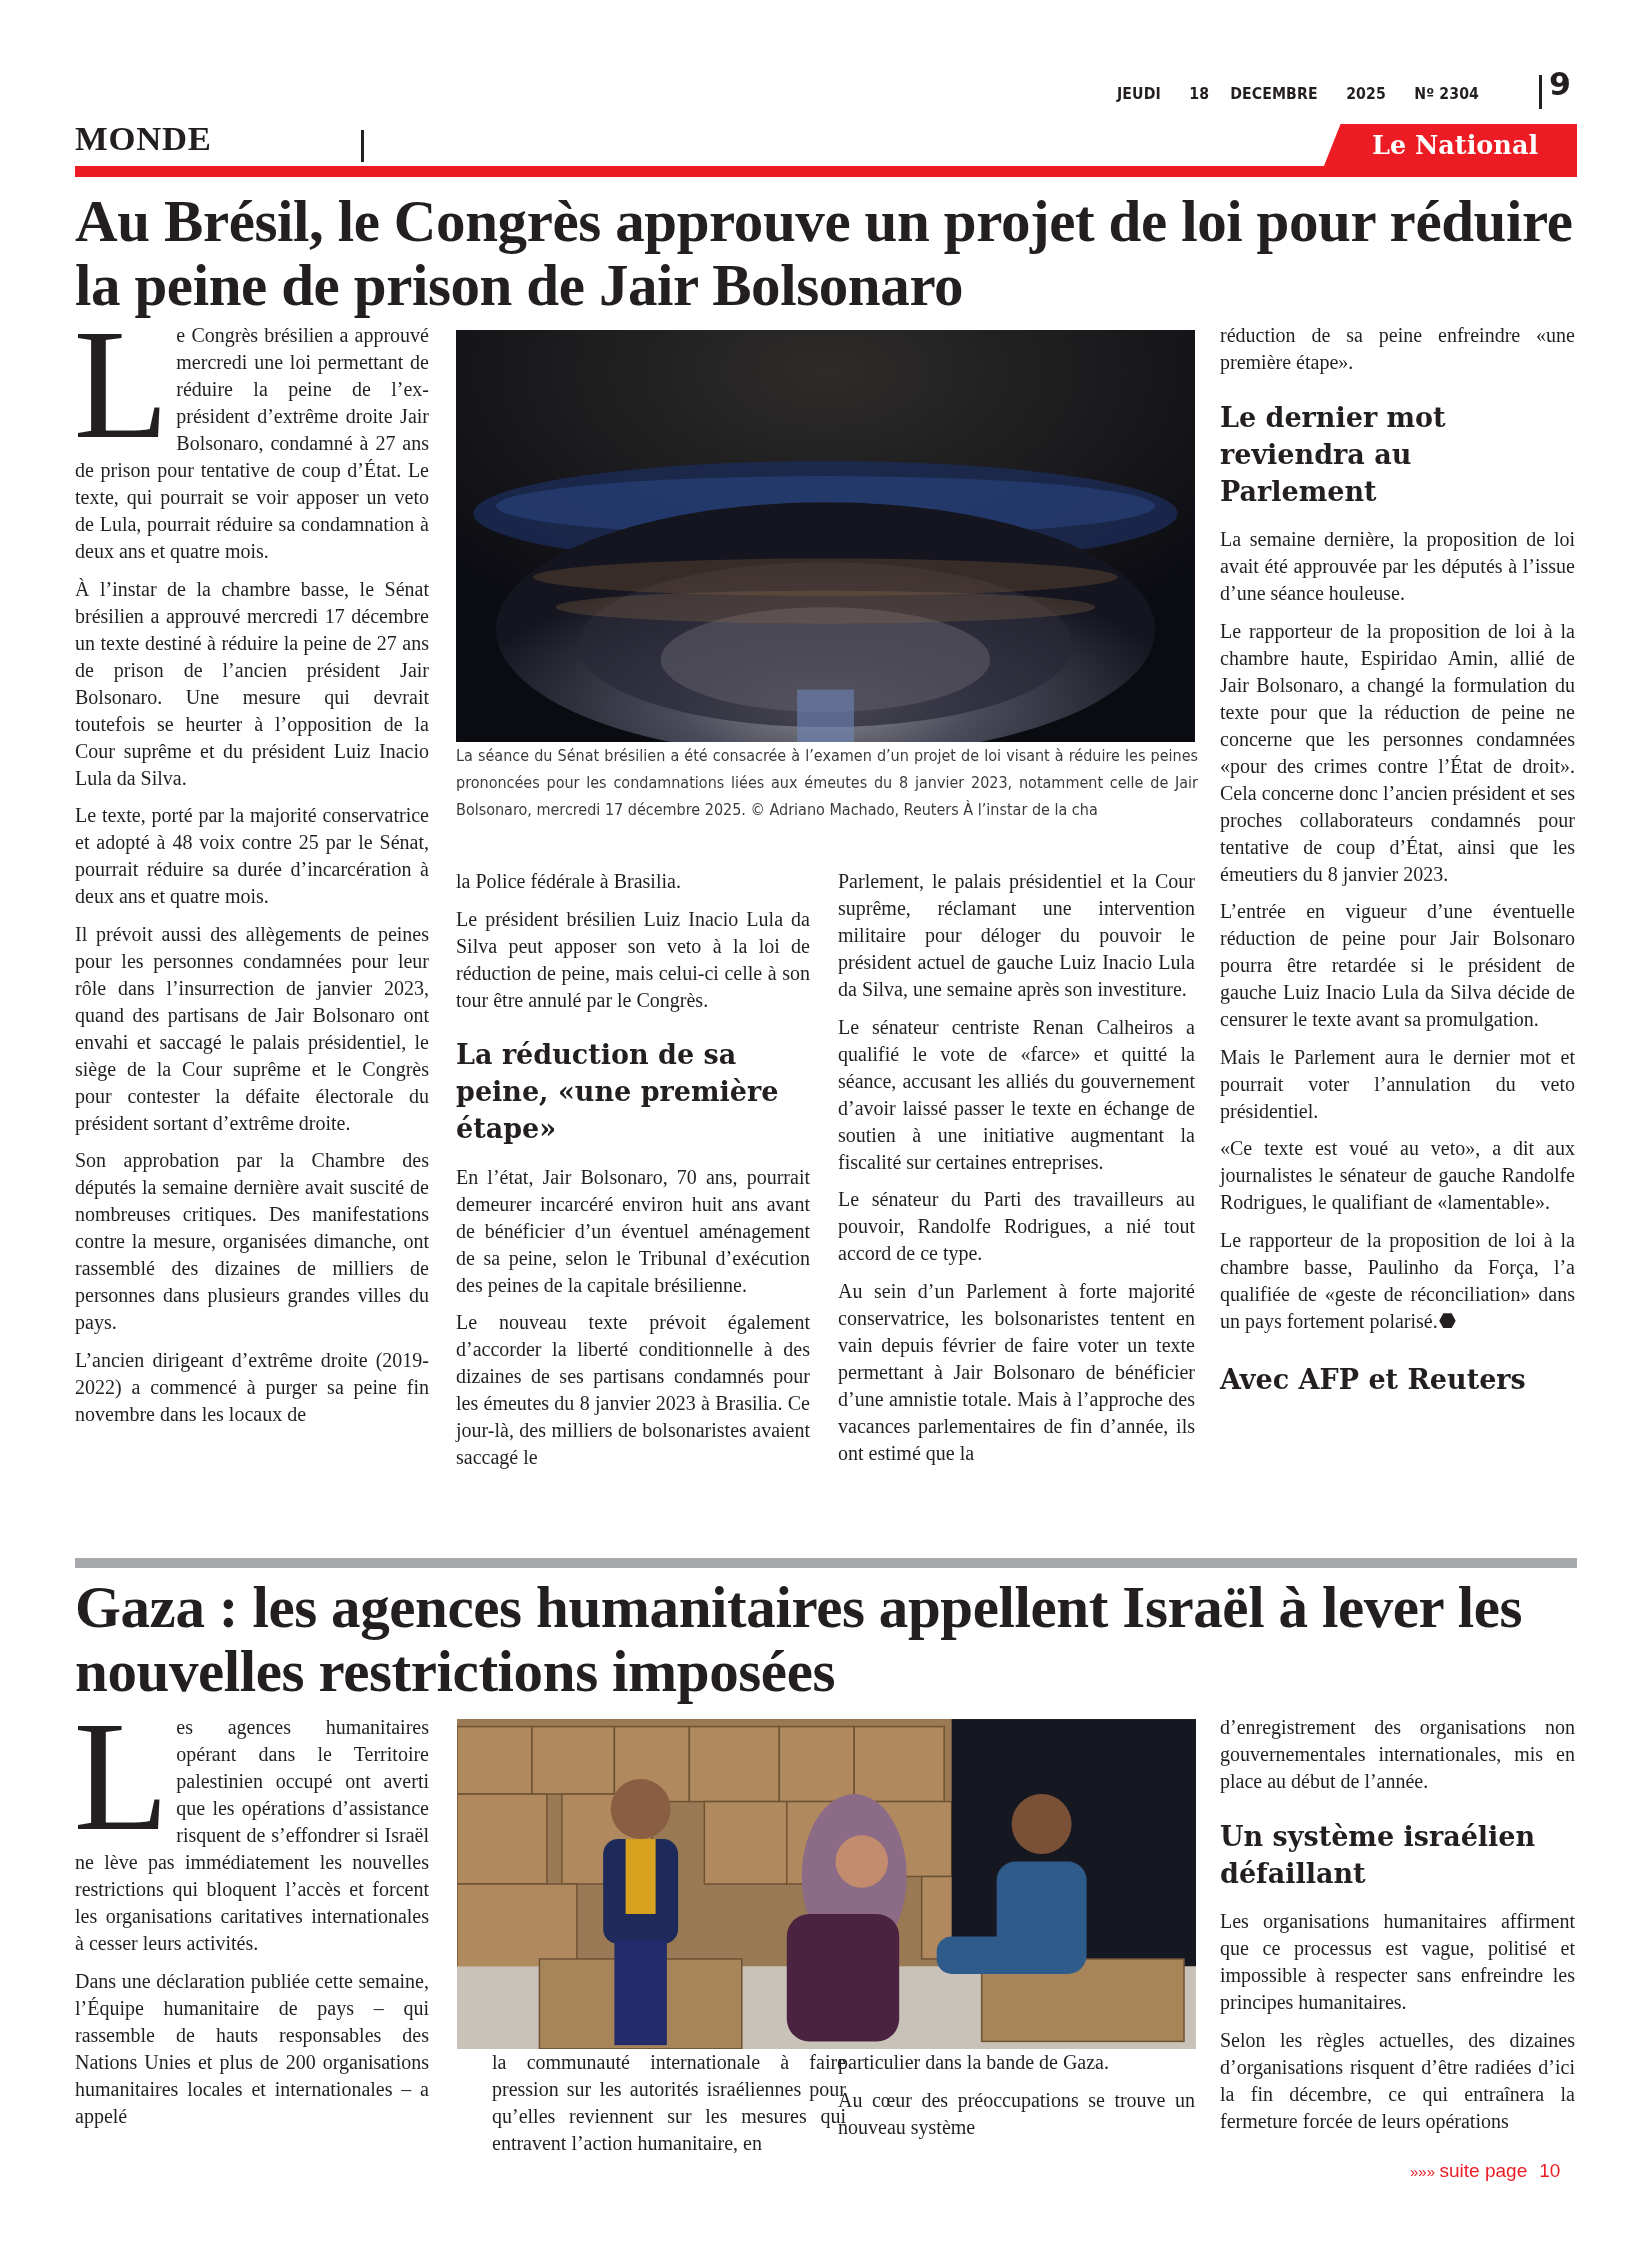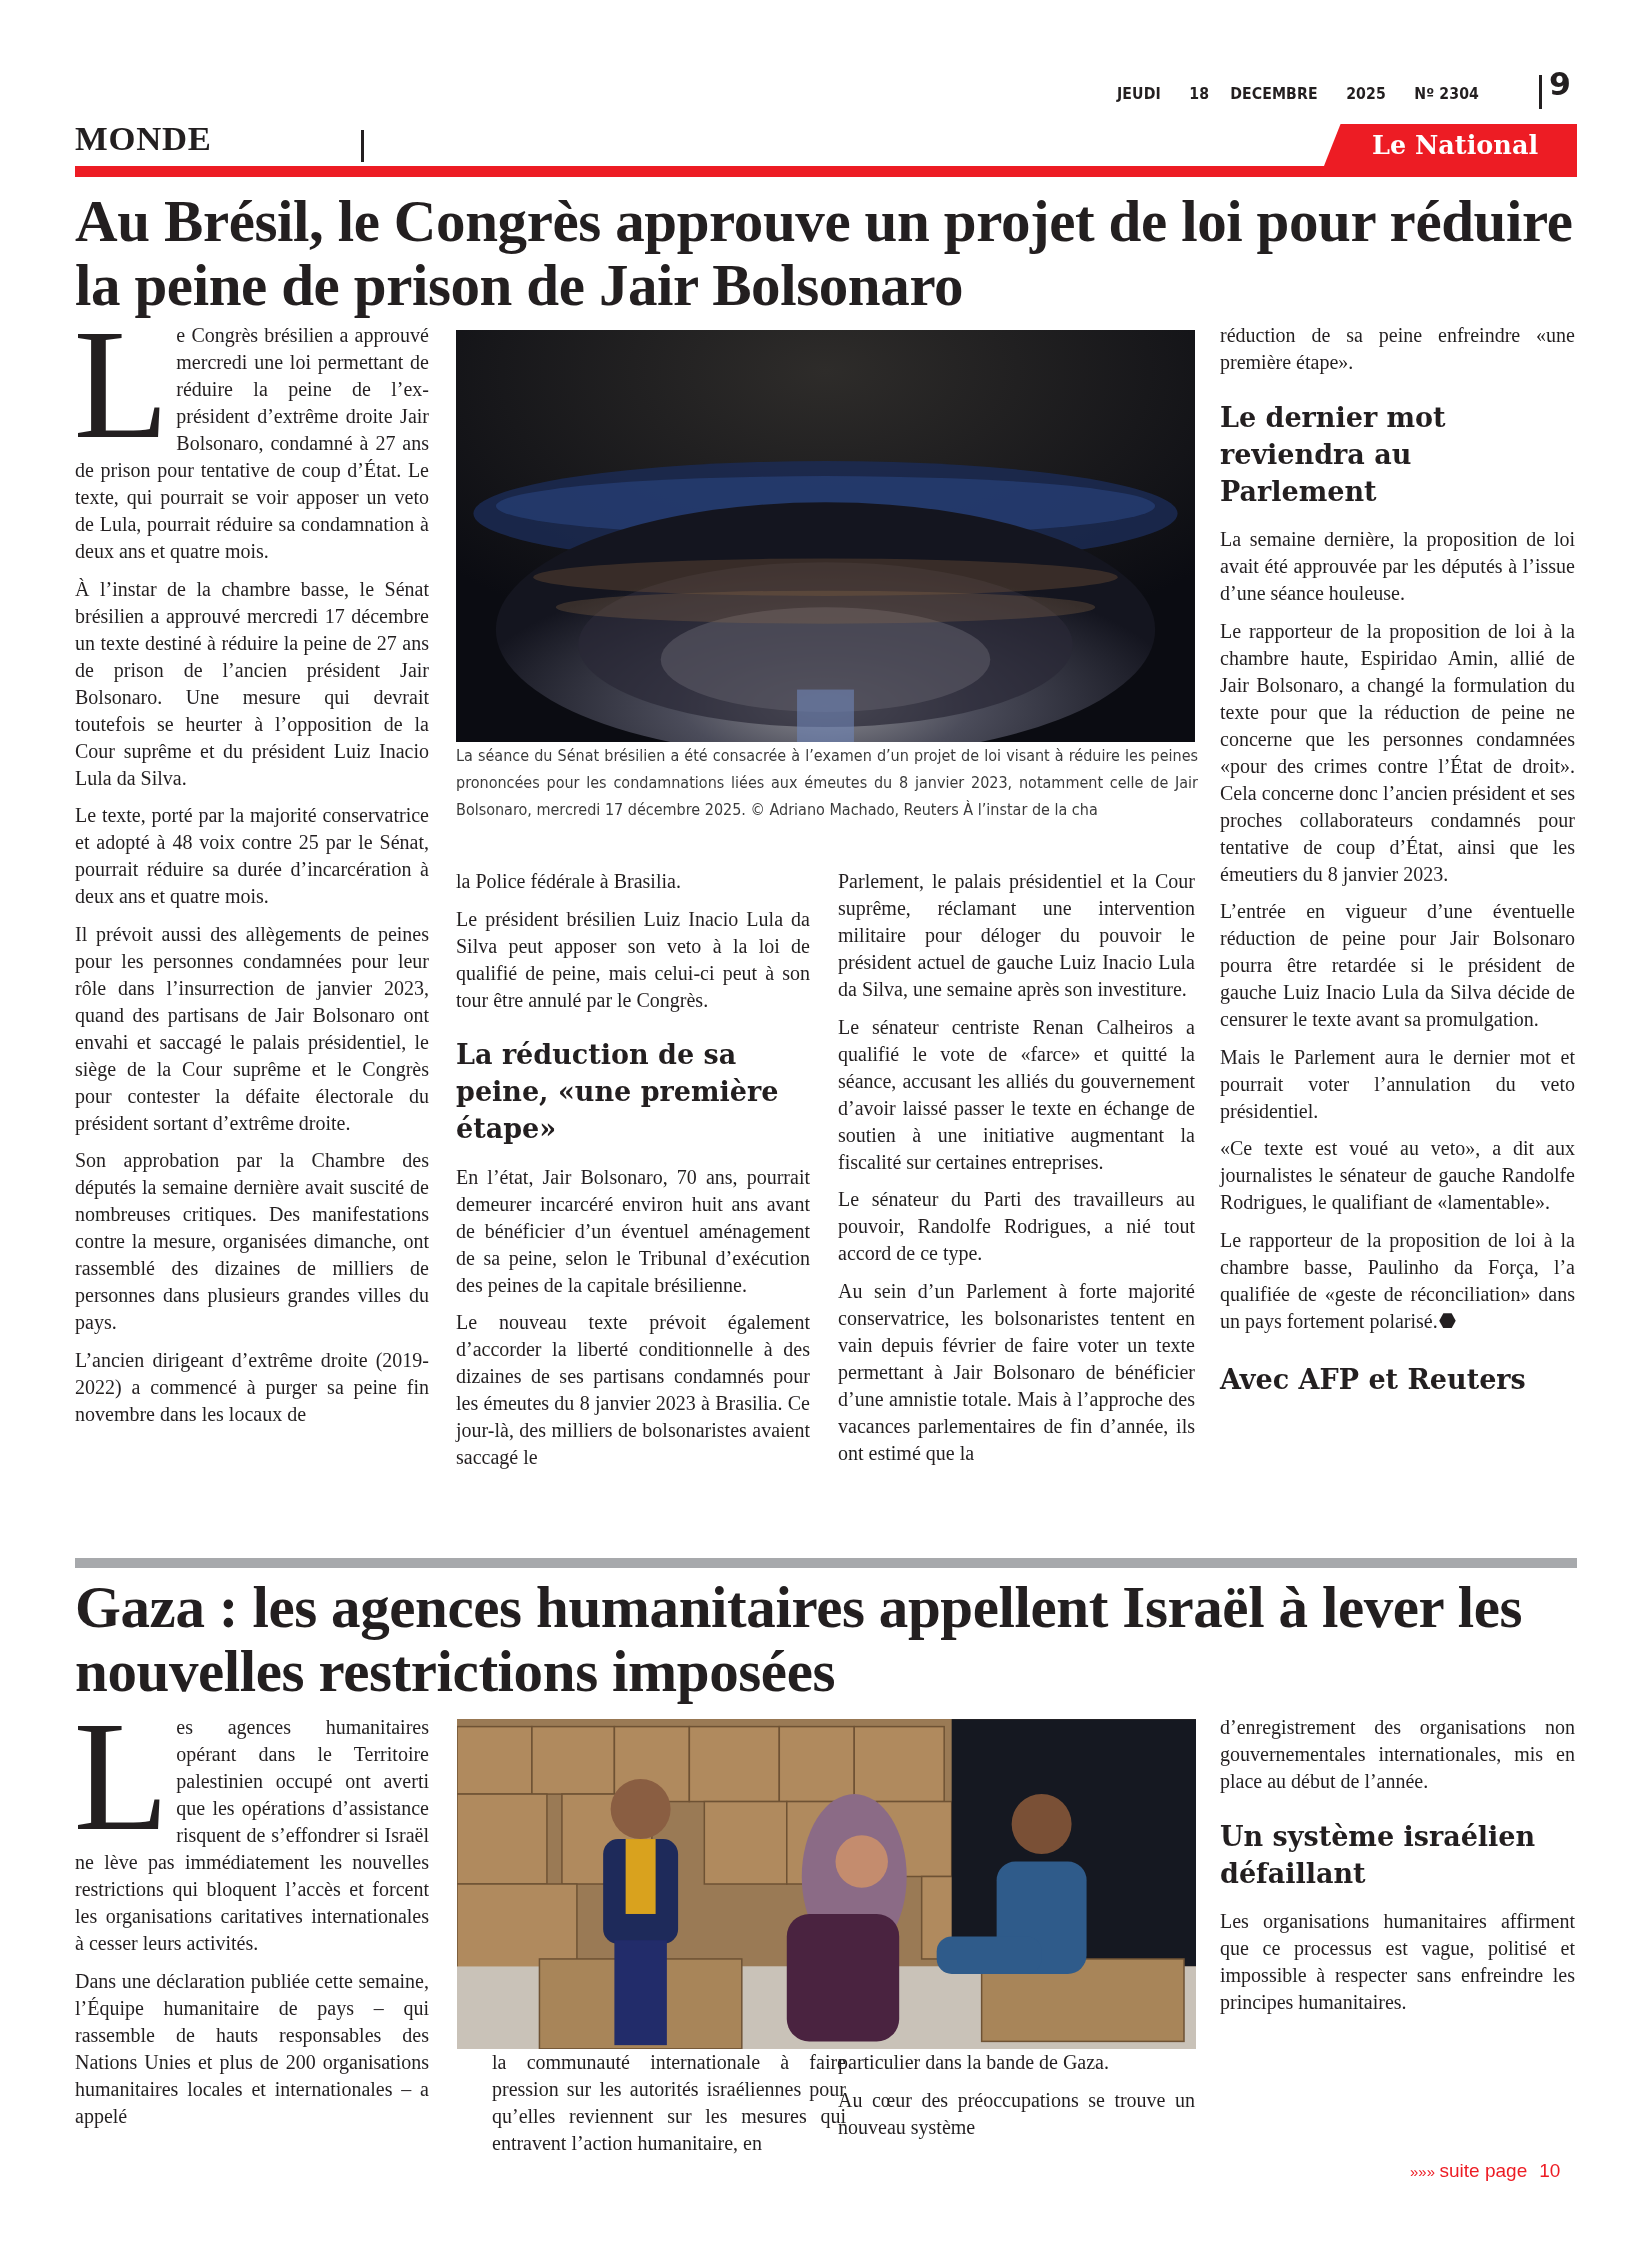--- a/index.html
+++ b/index.html
@@ -117,21 +117,21 @@
     <ellipse cx="493" cy="440" rx="220" ry="70" fill="#5c5a66" opacity="0.6"></ellipse>
     <rect x="455" y="480" width="76" height="70" fill="#6f86b8" opacity="0.6"></rect>
     <ellipse cx="493" cy="330" rx="390" ry="25" fill="#7a5a3a" opacity="0.35"></ellipse>
     <ellipse cx="493" cy="370" rx="360" ry="22" fill="#8a6a4a" opacity="0.3"></ellipse>
   </svg>
 </div>
 <div class="abs caption1">La séance du Sénat brésilien a été consacrée à l’examen d’un projet de loi visant à réduire les peines prononcées pour les condamnations liées aux émeutes du 8 janvier 2023, notamment celle de Jair Bolsonaro, mercredi 17 décembre 2025. © Adriano Machado, Reuters À l’instar de la cha</div>
 
 <div class="abs col c2">
   <p>la Police fédérale à Brasilia.</p>
-  <p>Le président brésilien Luiz Inacio Lula da Silva peut apposer son veto à la loi de qualifié de peine, mais celui-ci peut à son tour être annulé par le Congrès.</p>
+  <p>Le président brésilien Luiz Inacio Lula da Silva peut apposer son veto à la loi de réduction de peine, mais celui-ci celle à son tour être annulé par le Congrès.</p>
   <div class="subhead">La réduction de sa peine, «une première étape»</div>
   <p>En l’état, Jair Bolsonaro, 70 ans, pourrait demeurer incarcéré environ huit ans avant de bénéficier d’un éventuel aménagement de sa peine, selon le Tribunal d’exécution des peines de la capitale brésilienne.</p>
   <p>Le nouveau texte prévoit également d’accorder la liberté conditionnelle à des dizaines de ses partisans condamnés pour les émeutes du 8 janvier 2023 à Brasilia. Ce jour-là, des milliers de bolsonaristes avaient saccagé le</p>
 </div>
 
 <div class="abs col c3">
   <p>Parlement, le palais présidentiel et la Cour suprême, réclamant une intervention militaire pour déloger du pouvoir le président actuel de gauche Luiz Inacio Lula da Silva, une semaine après son investiture.</p>
   <p>Le sénateur centriste Renan Calheiros a qualifié le vote de «farce» et quitté la séance, accusant les alliés du gouvernement d’avoir laissé passer le texte en échange de soutien à une initiative augmentant la fiscalité sur certaines entreprises.</p>
   <p>Le sénateur du Parti des travailleurs au pouvoir, Randolfe Rodrigues, a nié tout accord de ce type.</p>
   <p>Au sein d’un Parlement à forte majorité conservatrice, les bolsonaristes tentent en vain depuis février de faire voter un texte permettant à Jair Bolsonaro de bénéficier d’une amnistie totale. Mais à l’approche des vacances parlementaires de fin d’année, ils ont estimé que la</p>
@@ -205,18 +205,19 @@
 
 <div class="abs col g3">
   <p>particulier dans la bande de Gaza.</p>
   <p>Au cœur des préoccupations se trouve un nouveau système</p>
 </div>
 
 <div class="abs col g4">
   <p>d’enregistrement des organisations non gouvernementales internationales, mis en place au début de l’année.</p>
   <div class="subhead">Un système israélien défaillant</div>
   <p>Les organisations humanitaires affirment que ce processus est vague, politisé et impossible à respecter sans enfreindre les principes humanitaires.</p>
+  <p>Selon les règles actuelles, des dizaines d’organisations risquent d’être radiées d’ici la fin décembre, ce qui entraînera la fermeture forcée de leurs opérations</p>
 </div>
 
 <a class="abs suite">
   <span class="arrows">»»»</span><span>suite page</span><span class="num">10</span>
 </a>
 
 
 </body></html>

